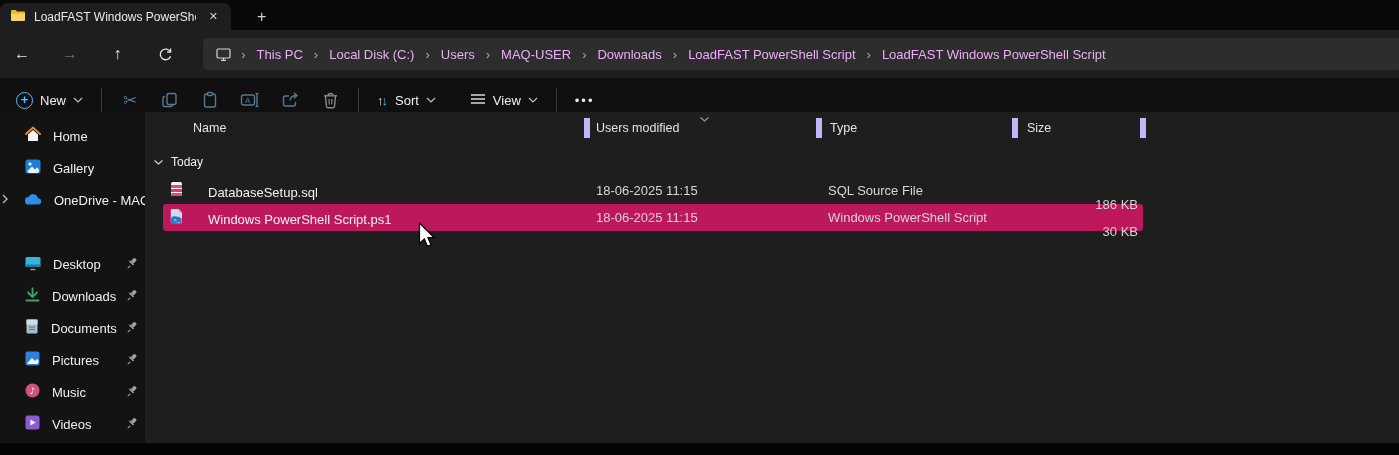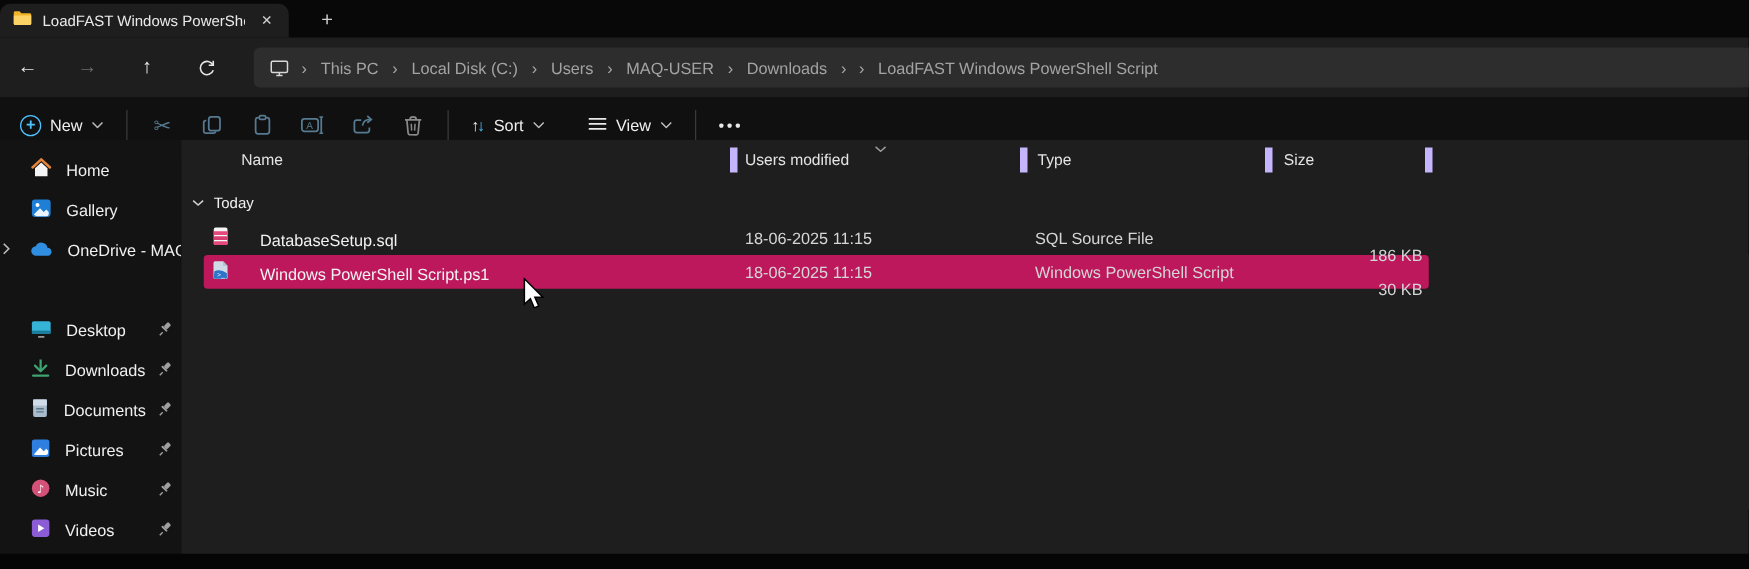--- a/index.html
+++ b/index.html
@@ -17,21 +17,21 @@
 
   
   .navbar { position:absolute; left:0; top:30px; width:1399px; height:48px; background:#1e1e1e;
             display:flex; align-items:center; }
   .navbtn { width:32px; height:32px; margin-left:16px; background:none; border:none; color:#e6e6e6;
             font-size:16px; display:flex; align-items:center; justify-content:center; border-radius:5px; }
   .navbtn:first-child { margin-left:6px; }
   .navbtn.disabled { color:#6b6b6b; }
   .addressbar { margin-left:22px; width:1203px; height:32px; background:#2d2d2d; border-radius:5px;
                 display:flex; align-items:center; padding:0 10px; overflow:hidden; }
-  .crumb { background:none; border:none; color:#a3a3a3; font-size:13px; padding:4px 6px; border-radius:4px; white-space:nowrap; }
+  .crumb { background:none; border:none; color:#f0abfc; font-size:13px; padding:4px 6px; border-radius:4px; white-space:nowrap; }
   .crumb-sep { color:#a9a9a9; font-size:13px; padding:0 5px; }
   .pc-icon { display:flex; align-items:center; margin:0 4px 0 2px; }
   .search-sliver { position:absolute; right:-4px; top:8px; width:10px; height:32px; background:#2d2d2d; border-radius:5px; }
 
   
   .toolbar { position:absolute; left:0; top:78px; width:1399px; height:45px; background:#101010;
              border-bottom:1px solid #2a2a2a; display:flex; align-items:center; }
   .tbtn { background:none; border:none; display:flex; align-items:center; gap:7px; color:#f0f0f0;
           font-size:13px; padding:7px 10px; border-radius:5px; }
   .tbtn .chev { color:#bdbdbd; display:flex; }
@@ -119,20 +119,21 @@
       <button class="crumb">This PC</button>
       <span class="crumb-sep">›</span>
       <button class="crumb">Local Disk (C:)</button>
       <span class="crumb-sep">›</span>
       <button class="crumb">Users</button>
       <span class="crumb-sep">›</span>
       <button class="crumb">MAQ-USER</button>
       <span class="crumb-sep">›</span>
       <button class="crumb">Downloads</button>
       <span class="crumb-sep">›</span>
+      <button class="crumb">LoadFAST PowerShell Script</button>
       <span class="crumb-sep">›</span>
       <button class="crumb">LoadFAST Windows PowerShell Script</button>
     </div>
     <div class="search-sliver"></div>
   </div>
 
   <div class="toolbar">
     <button class="tbtn new-btn">
       <span class="plus-circle">+</span>
       <span>New</span>

